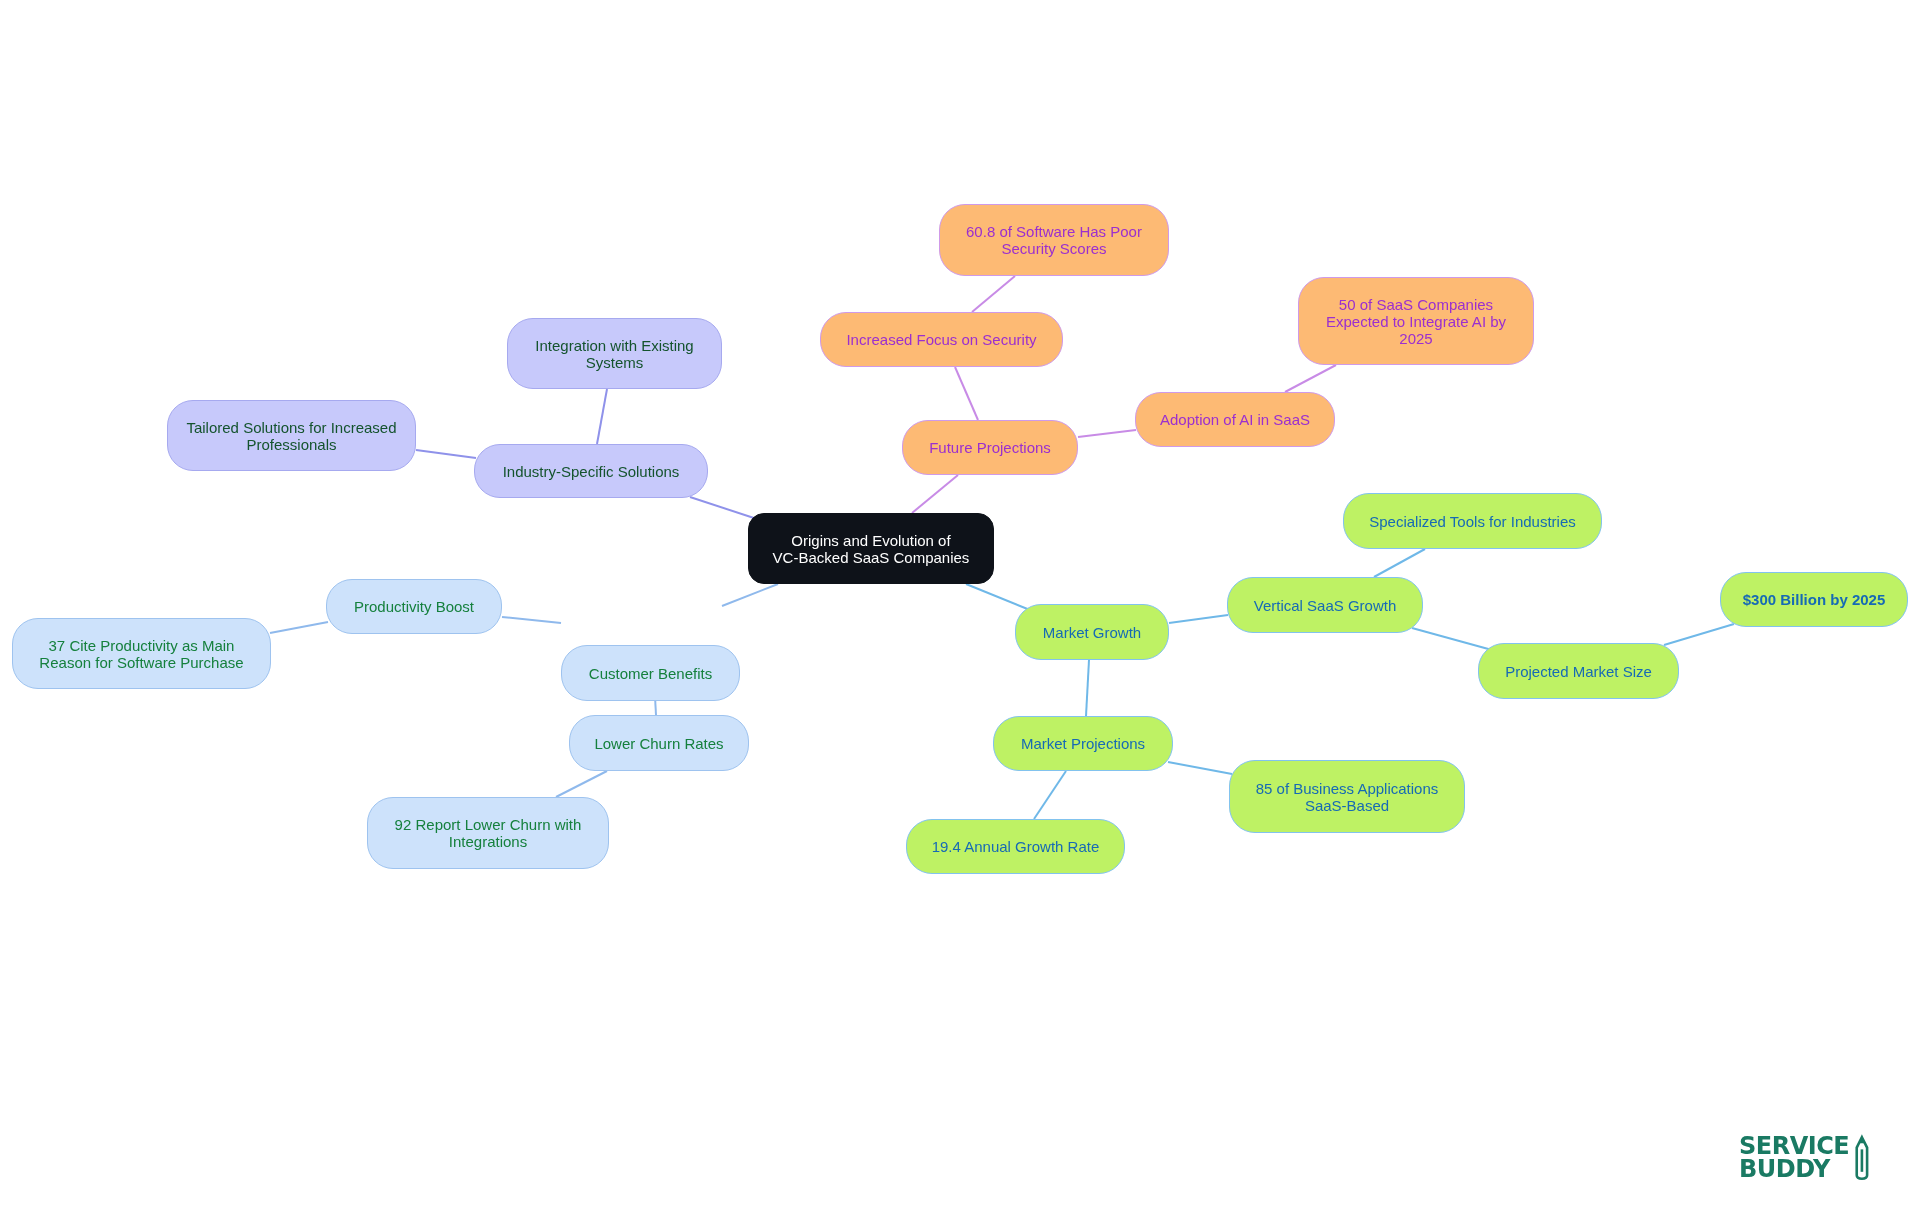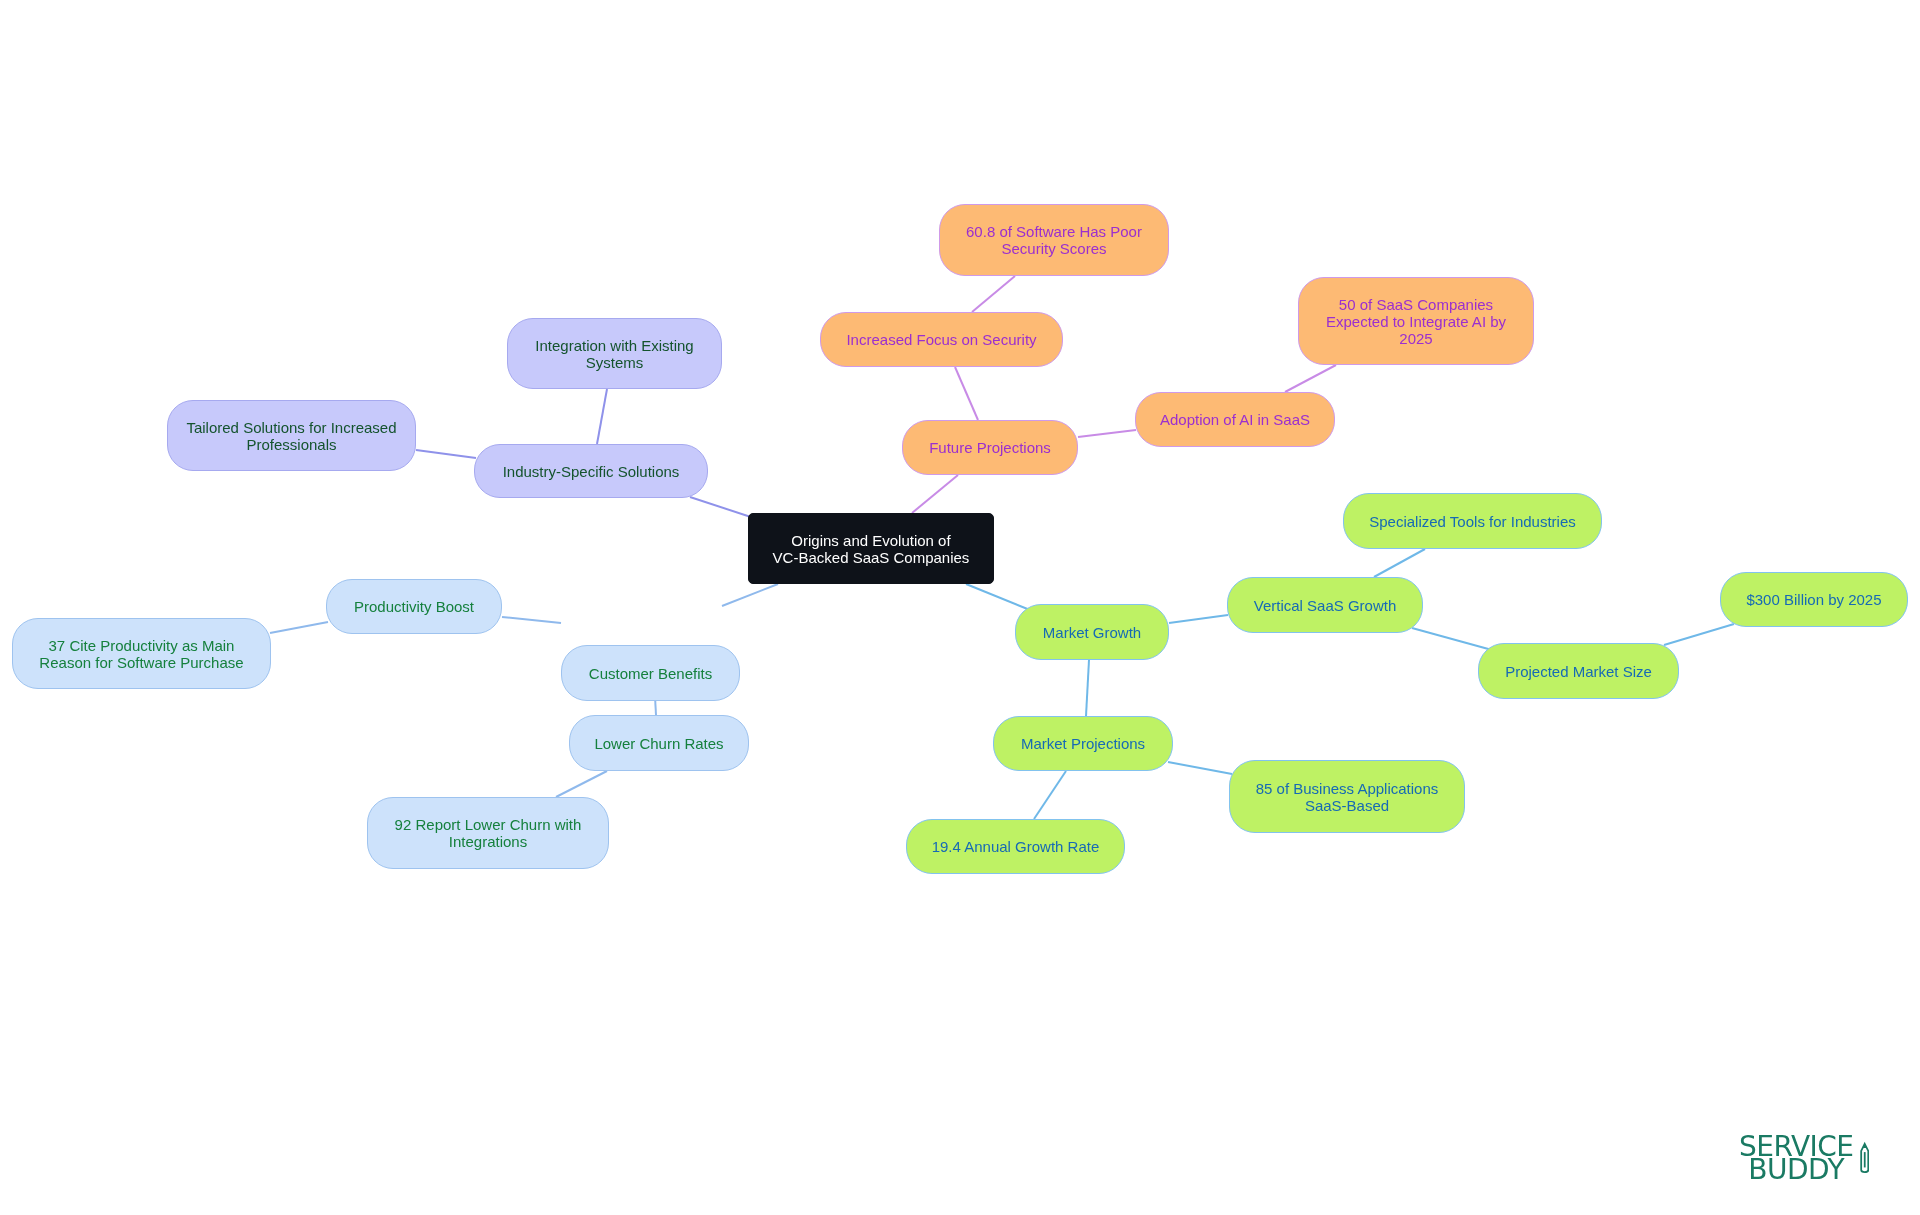--- a/index.html
+++ b/index.html
@@ -2,29 +2,29 @@
 <html><head>
 <meta charset="utf-8">
 <style>
   html, body { margin: 0; padding: 0; background: #ffffff; }
   body { width: 1920px; height: 1215px; position: relative; overflow: hidden;
          font-family: "Liberation Sans", "DejaVu Sans", sans-serif; }
   #edges { position: absolute; left: 0; top: 0; width: 1920px; height: 1215px; }
   .node { position: absolute; box-sizing: border-box; border-radius: 26px;
           display: flex; align-items: center; justify-content: center; text-align: center;
           font-size: 15px; line-height: 17px; padding: 4px 16px; border: 1px solid; }
-  .root { background: #0e1219; color: #ffffff; border-color: #0e1219; border-radius: 5px; font-size: 15px; }
+  .root { background: #0e1219; color: #ffffff; border-color: #0e1219; border-radius: 16px; font-size: 15px; }
   .purple { background: #fdba74; color: #9b2fcf; border-color: #cf9ae9; }
   .indigo { background: #c7c9fb; color: #14532d; border-color: #a6a9ef; }
   .lightblue { background: #cde2fb; color: #15803d; border-color: #9ec3ef; }
   .skyblue { background: #bef264; color: #166ab5; border-color: #82c3ee; }
   .logo { position: absolute; left: 1739px; top: 1129px; width: 130px; height: 58px;
           display: flex; align-items: center; }
-  .logo-text { font-family: "DejaVu Sans", sans-serif; font-weight: normal; color: #1a7a63;
-               font-size: 28px; line-height: 23px; letter-spacing: -0.5px; text-align: center; }
+  .logo-text { font-family: "DejaVu Sans", sans-serif; font-weight: bold; color: #1a7a63;
+               font-size: 24px; line-height: 23px; letter-spacing: -0.5px; text-align: left; }
   .logo-text span { display: block; }
 </style>
 </head>
 <body>
 
 <svg id="edges" xmlns="http://www.w3.org/2000/svg">
 
   <line x1="760" y1="520" x2="690" y2="497" stroke="#8f92ea" stroke-width="2"></line>
   <line x1="597" y1="444" x2="607" y2="389" stroke="#8f92ea" stroke-width="2"></line>
   <line x1="476" y1="458" x2="416" y2="450" stroke="#8f92ea" stroke-width="2"></line>
@@ -67,21 +67,21 @@
 <div class="node lightblue" style="left:561px;top:604px;width:179px;height:56px;margin-top:41px;">Customer Benefits</div>
 <div class="node lightblue" style="left:326px;top:579px;width:176px;height:55px;">Productivity Boost</div>
 <div class="node lightblue" style="left:12px;top:618px;width:259px;height:71px;">37 Cite Productivity as Main Reason for Software Purchase</div>
 <div class="node lightblue" style="left:569px;top:715px;width:180px;height:56px;">Lower Churn Rates</div>
 <div class="node lightblue" style="left:367px;top:797px;width:242px;height:72px;">92 Report Lower Churn with Integrations</div>
 
 <div class="node skyblue" style="left:1015px;top:604px;width:154px;height:56px;">Market Growth</div>
 <div class="node skyblue" style="left:1227px;top:577px;width:196px;height:56px;">Vertical SaaS Growth</div>
 <div class="node skyblue" style="left:1343px;top:493px;width:259px;height:56px;">Specialized Tools for Industries</div>
 <div class="node skyblue" style="left:1478px;top:643px;width:201px;height:56px;">Projected Market Size</div>
-<div class="node skyblue" style="left:1720px;top:572px;width:188px;height:55px;">$300 Billion by 2025</div>
+<div class="node skyblue" style="left:1720px;top:572px;width:188px;height:55px;font-weight:bold;">$300 Billion by 2025</div>
 <div class="node skyblue" style="left:993px;top:716px;width:180px;height:55px;">Market Projections</div>
 <div class="node skyblue" style="left:1229px;top:760px;width:236px;height:73px;">85 of Business Applications SaaS-Based</div>
 <div class="node skyblue" style="left:906px;top:819px;width:219px;height:55px;">19.4 Annual Growth Rate</div>
 
 <div class="logo">
   <div class="logo-text">
     <span>SERVICE</span>
     <span>BUDDY</span>
   </div>
   <svg width="16" height="52" viewBox="0 0 16 52" style="margin-left:6px;">

